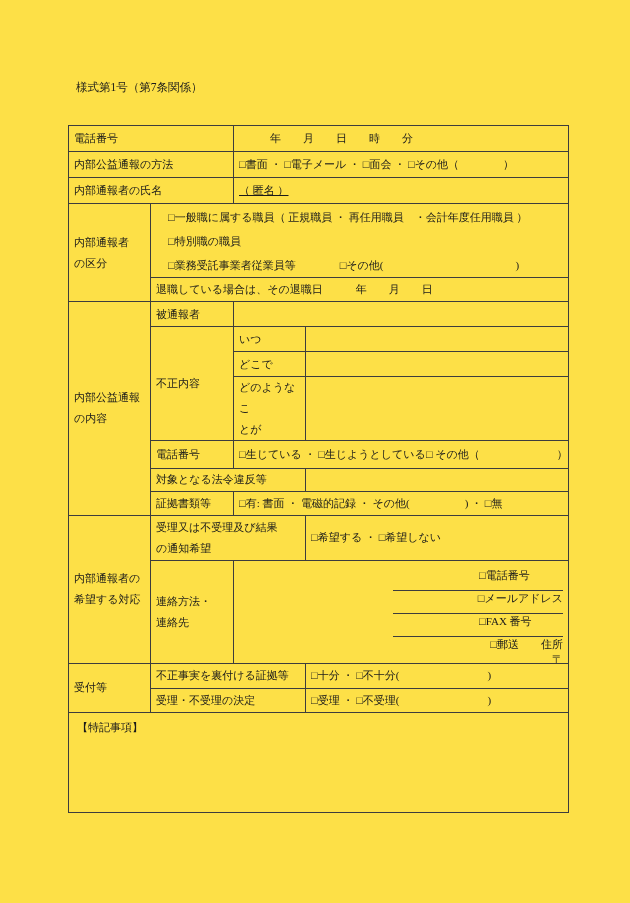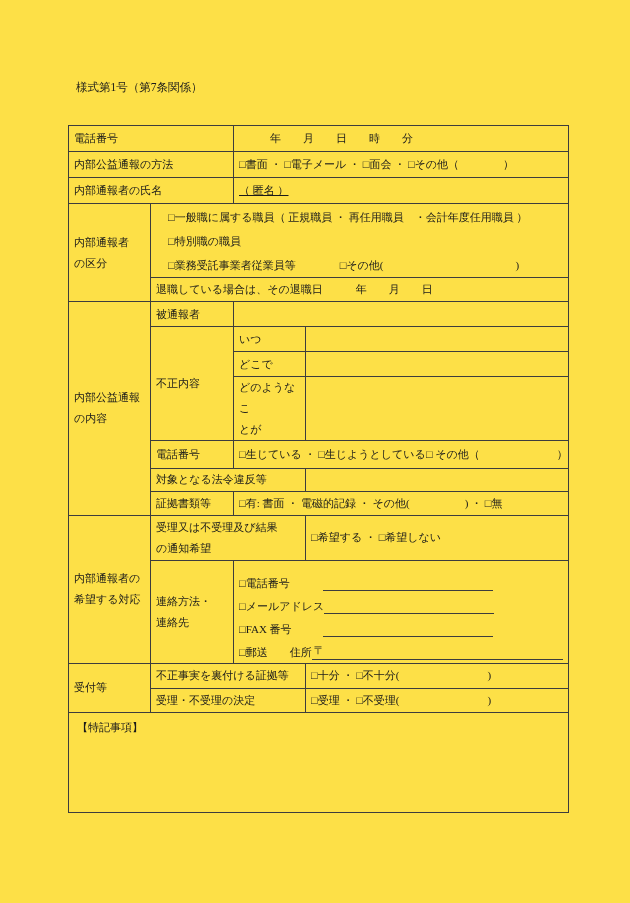--- a/index.html
+++ b/index.html
@@ -26,21 +26,21 @@
     vertical-align:middle; overflow:hidden;
     white-space:nowrap;
   }
   .pl { white-space:pre-line; line-height:1.9; }
   .dt-val { padding-left:36px; }
   .name-val { text-align:left; padding-right:4px;text-decoration:underline; }
   .cat-cell { padding-top:1px;padding-left:17px; }
   .cat-cell .opt { line-height:24px; height:24px; overflow:hidden; }
   .notes-cell { vertical-align:top; padding:7px 8px; }
   .contact-cell { vertical-align:top; padding:7px 5px 3px 5px; }
-  .cline { display:flex; align-items:flex-end; height:23px; }
+  .cline { display:flex; align-items:flex-end; height:23px;flex-direction:column; }
   .clabel { white-space:pre; }
   .clabel-fixed { min-width:84px; }
   .uline { display:inline-block; width:170px; height:16px; border-bottom:1px solid #3d3d3d; }
   .uline-flex { flex:1; height:16px; border-bottom:1px solid #3d3d3d; padding-left:2px; white-space:pre; }
 </style>
 </head>
 <body>
 
 <div class="page">
 

